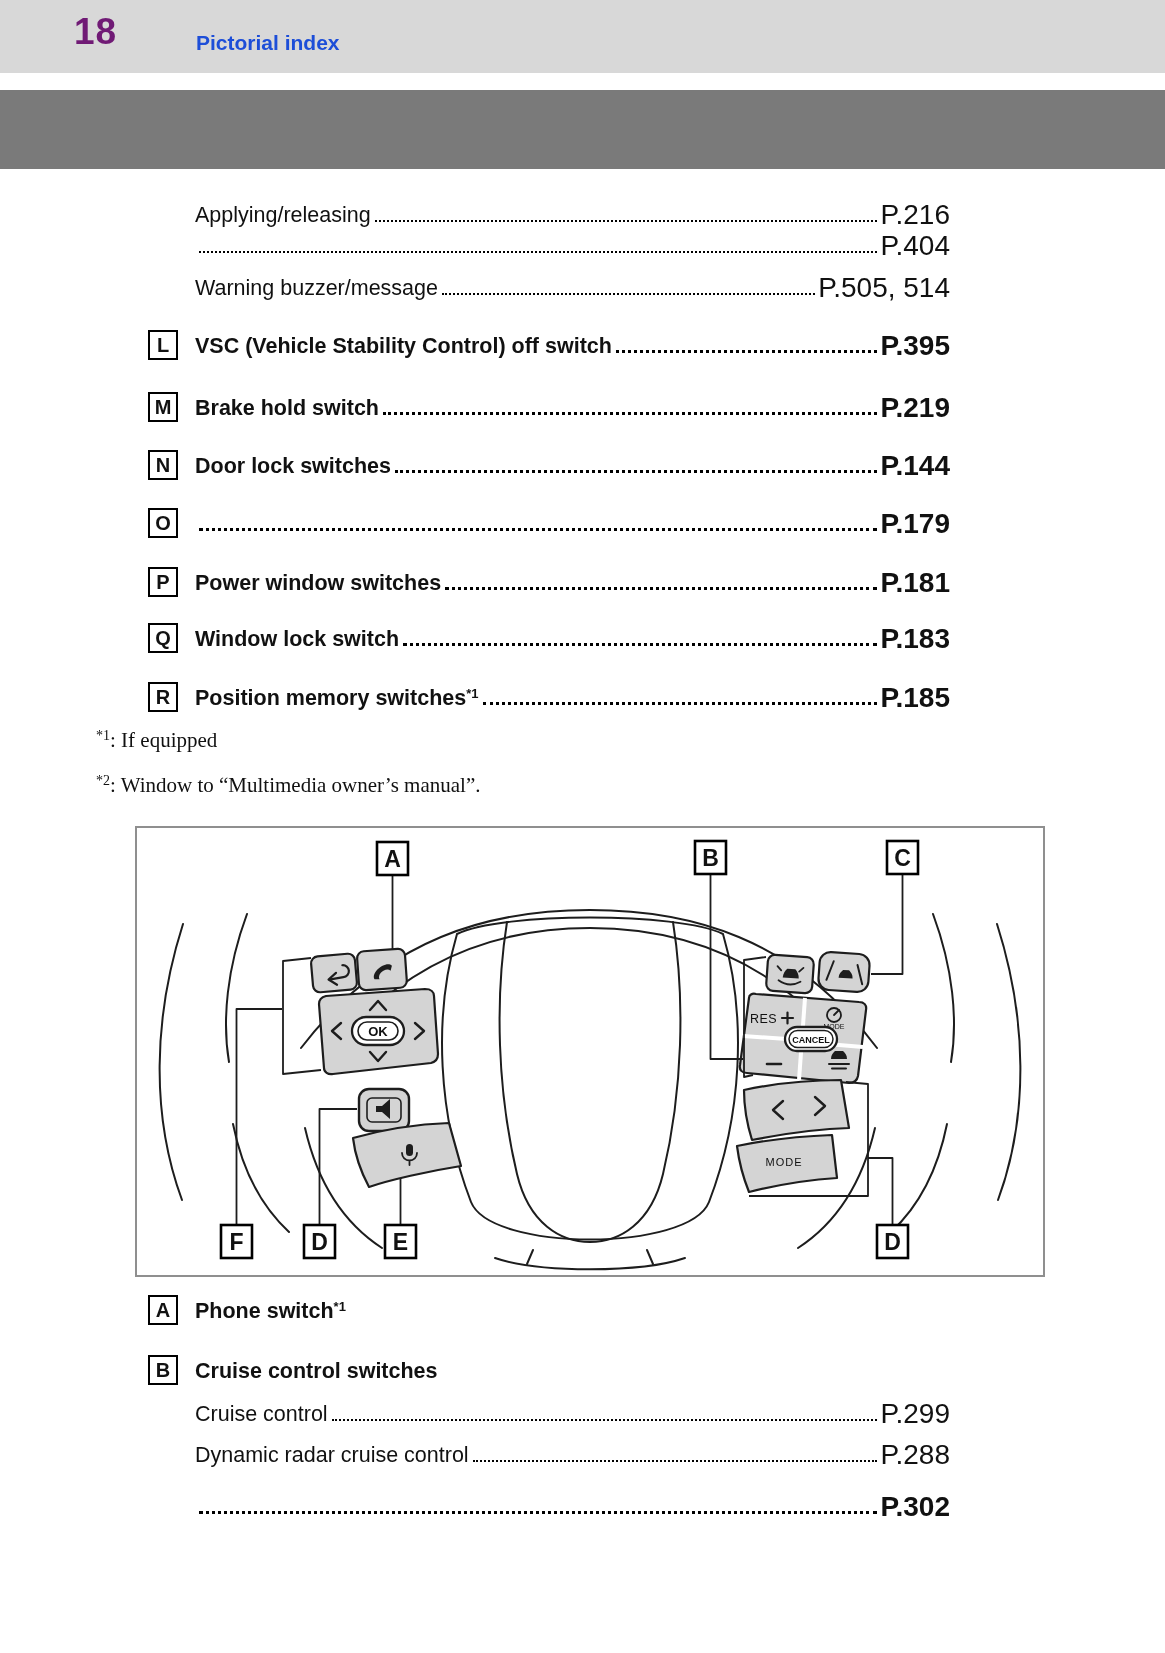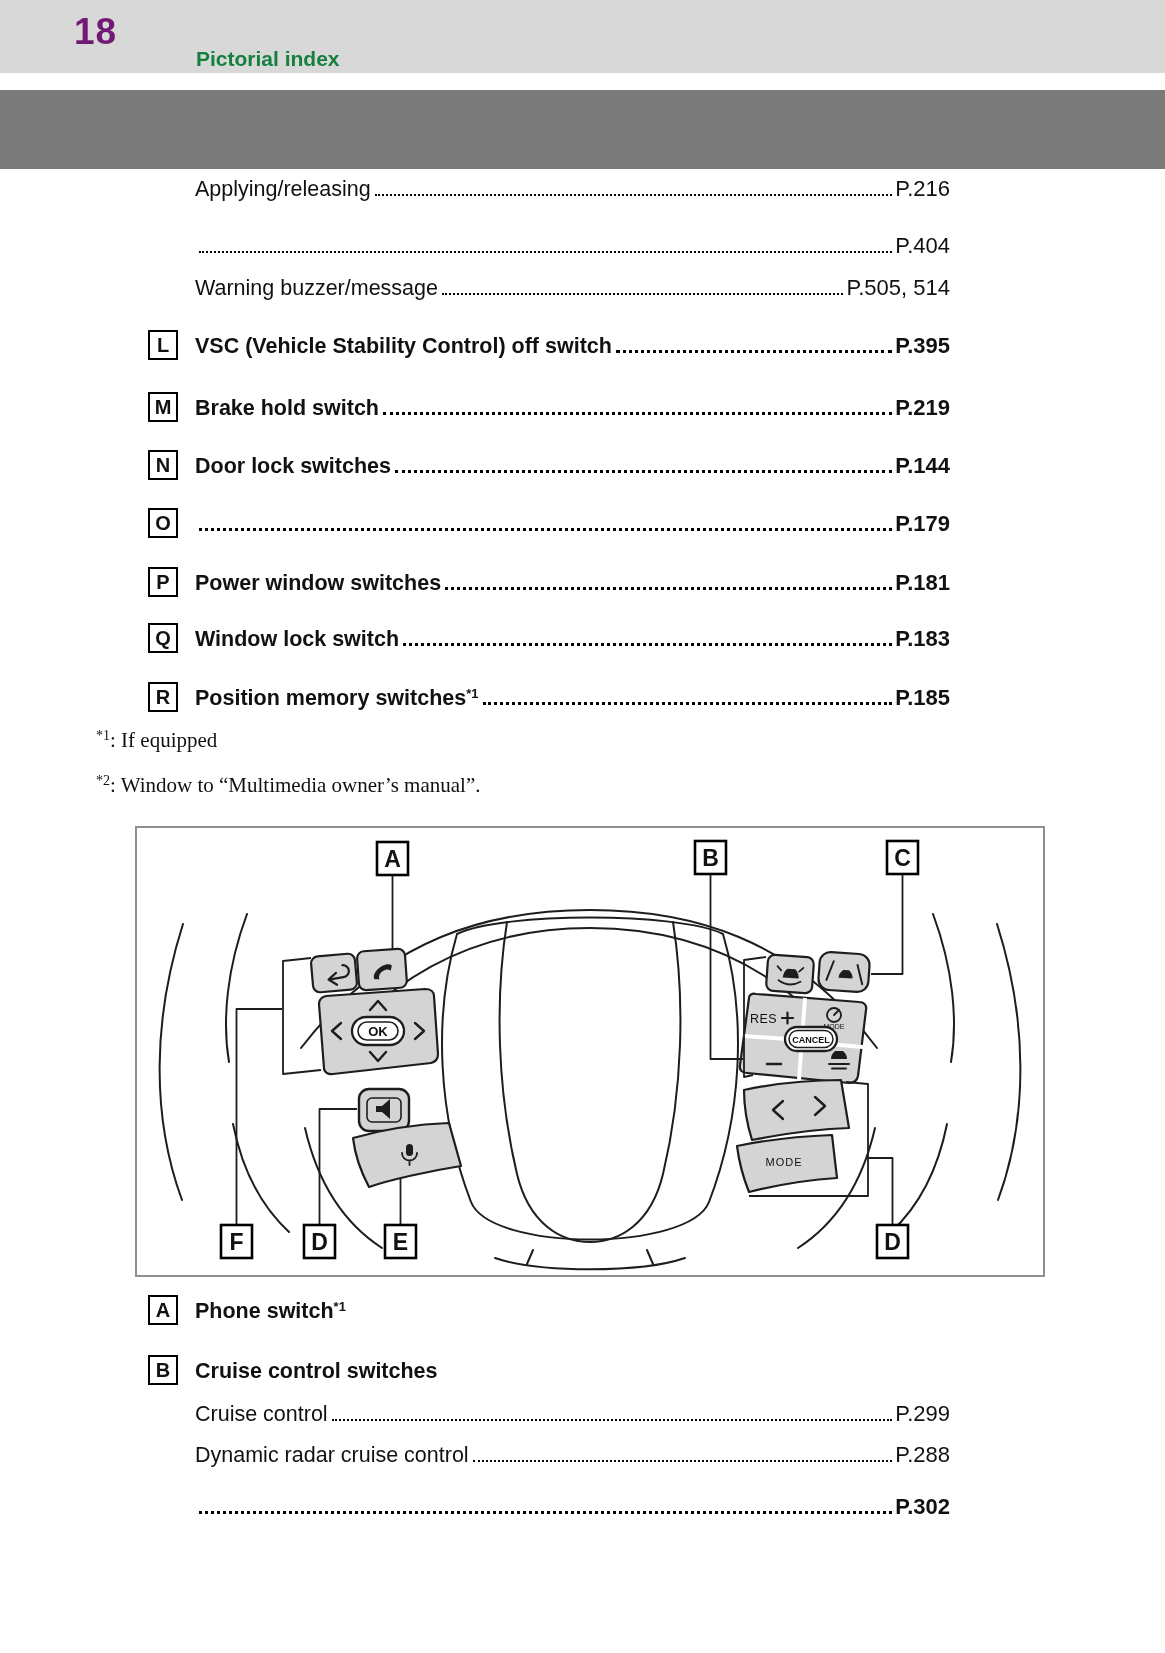--- a/index.html
+++ b/index.html
@@ -2,53 +2,53 @@
 <html><head>
 <meta charset="utf-8">
 <style>
   html,body{margin:0;padding:0;}
   body{
     width:1165px;height:1653px;position:relative;background:#fff;
     font-family:"Liberation Sans",sans-serif;color:#111;overflow:hidden;
   }
   .page-header{position:absolute;top:0;left:0;width:1165px;height:73px;background:#d8d8d8;}
   .page-num{position:absolute;left:74px;top:11px;font-size:37px;font-weight:bold;letter-spacing:1px;color:#701a75;}
-  .section-title{position:absolute;left:196px;top:47px;font-size:21px;font-weight:bold;color:#15803d;}
+  .section-title{position:absolute;left:196px;top:31px;font-size:21px;font-weight:bold;color:#1d4ed8;}
   .banner{position:absolute;top:90px;left:0;width:1165px;height:79px;background:#7a7a7a;}
   .toc{position:absolute;left:148px;top:0;width:802px;}
   .row{position:absolute;left:0;width:802px;height:30px;display:flex;align-items:flex-end;}
   .row.sub{padding-left:47px;width:755px;}
   .letterbox{
     width:30px;height:30px;border:2.5px solid #000;box-sizing:border-box;flex:none;
     display:flex;align-items:center;justify-content:center;
     font-weight:bold;font-size:20px;margin-right:17px;background:#fff;line-height:1;
   }
   .lbl{font-size:21.5px;line-height:28px;white-space:nowrap;}
-  .pg{font-size:22px;line-height:28px;white-space:nowrap;}
+  .pg{font-size:28px;line-height:28px;white-space:nowrap;}
   .bold{font-weight:bold;}
   .dots{flex:1;height:0;align-self:flex-end;border-bottom:2.5px dotted #000;margin:0 3px 7px 4px;}
   .dots.bold-dots{border-bottom-width:3px;}
   sup.inl{font-size:13px;vertical-align:7px;}
   .fn{position:absolute;left:96px;font-size:21px;line-height:28px;font-family:Liberation Serif, serif;}
   .fn-sup{font-size:14px;vertical-align:7px;}
   .diagram{position:absolute;left:135px;top:826px;width:906px;height:447px;border:2px solid #8f8f8f;box-sizing:content-box;background:#fff;}
   svg text{font-family:"Liberation Sans",sans-serif;fill:#111;}
 </style>
 </head>
 <body>
 
 <div class="page-header">
   <div class="page-num">18</div>
   <div class="section-title">Pictorial index</div>
 </div>
 <div class="banner"></div>
 
 <div class="toc">
 
-  <div class="row sub" style="top:173px">
+  <div class="row sub" style="top:199px">
     <span class="lbl">Applying/releasing</span>
     <span class="dots"></span>
     <span class="pg">P.216</span>
   </div>
   <div class="row sub" style="top:230px">
     <span class="dots"></span>
     <span class="pg">P.404</span>
   </div>
   <div class="row sub" style="top:272px">
     <span class="lbl">Warning buzzer/message</span>

